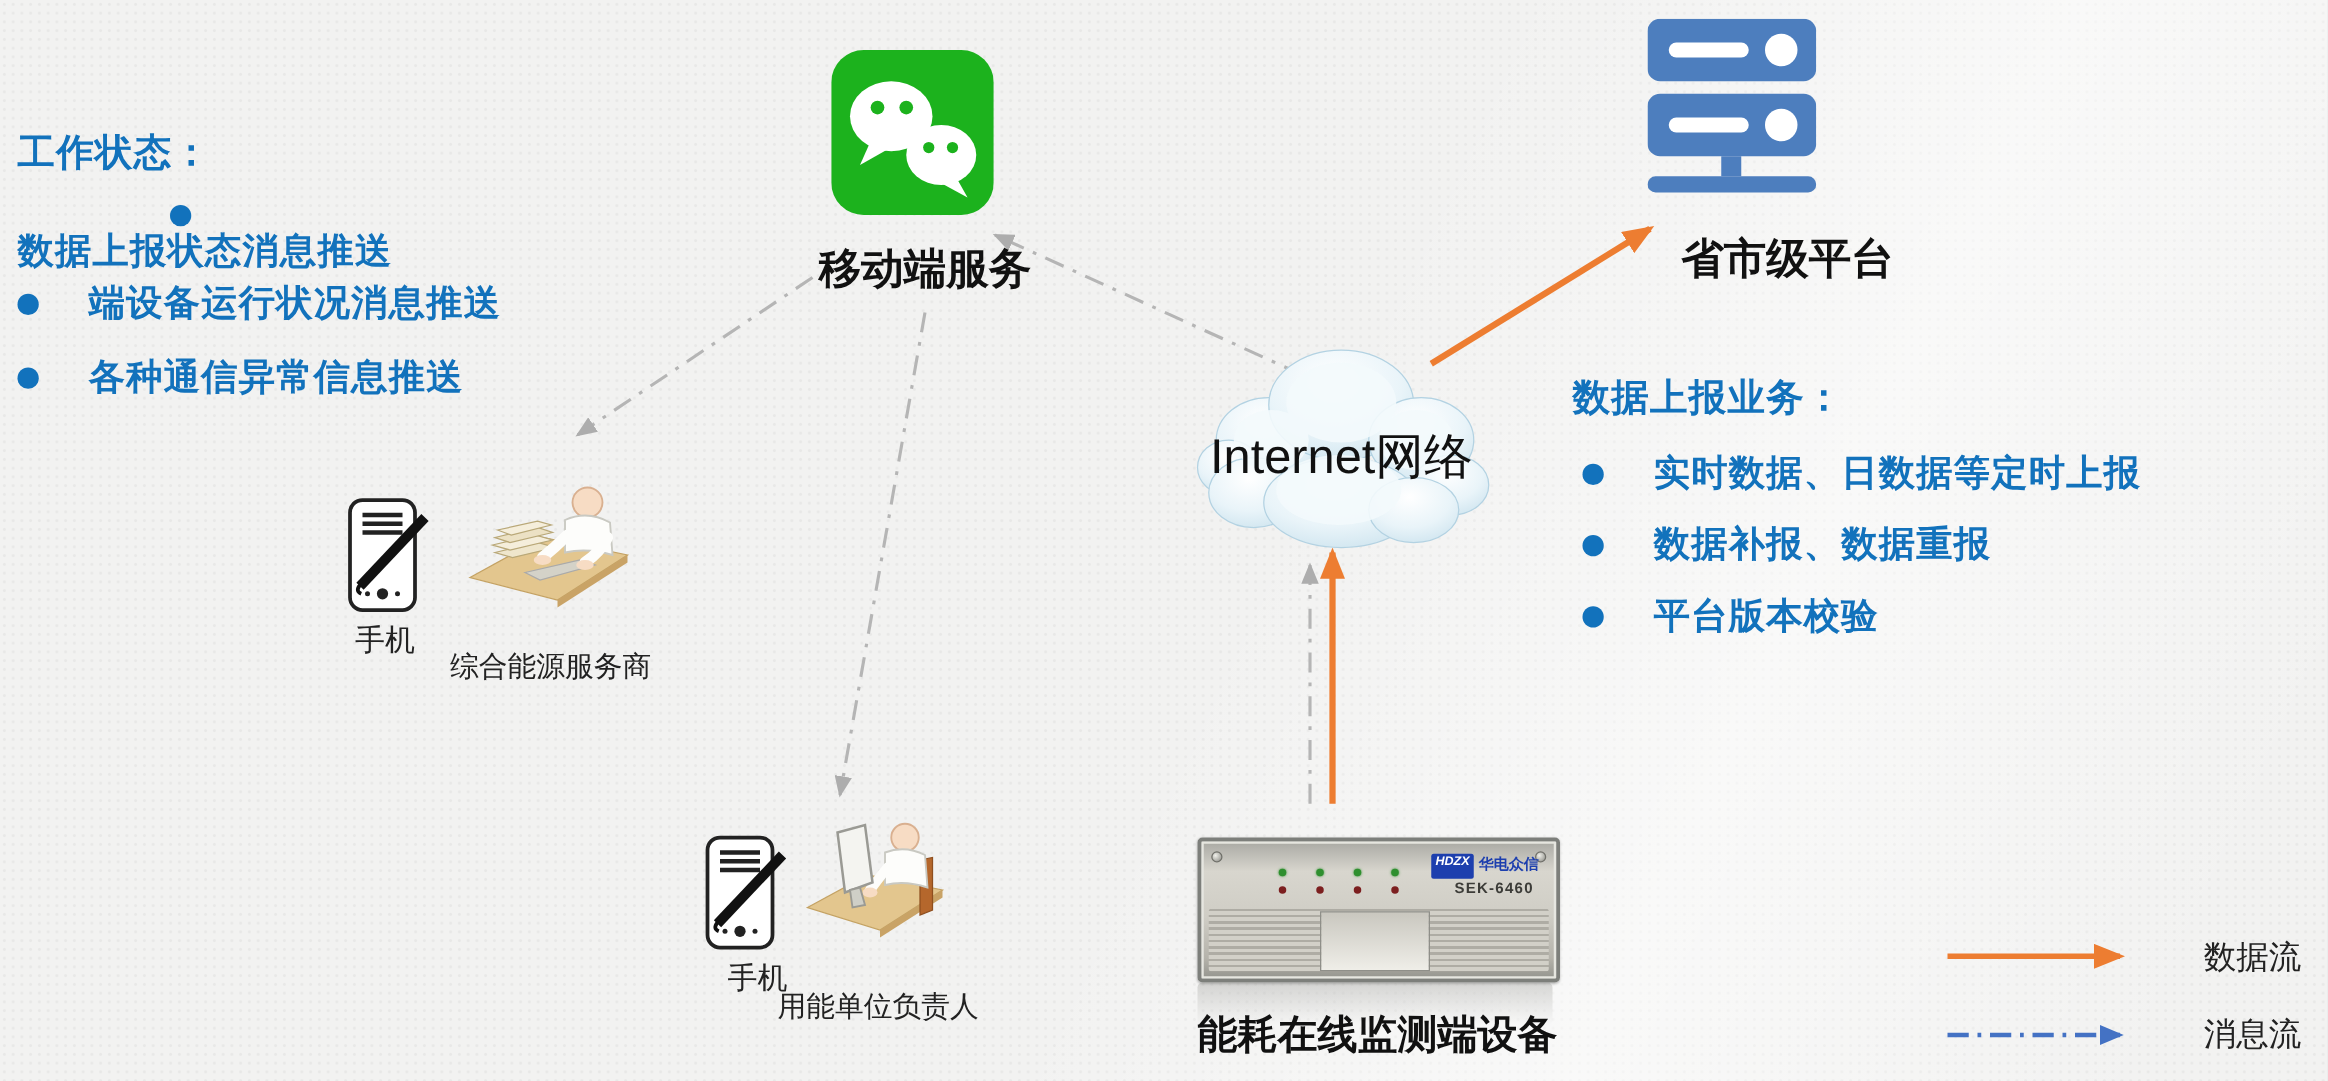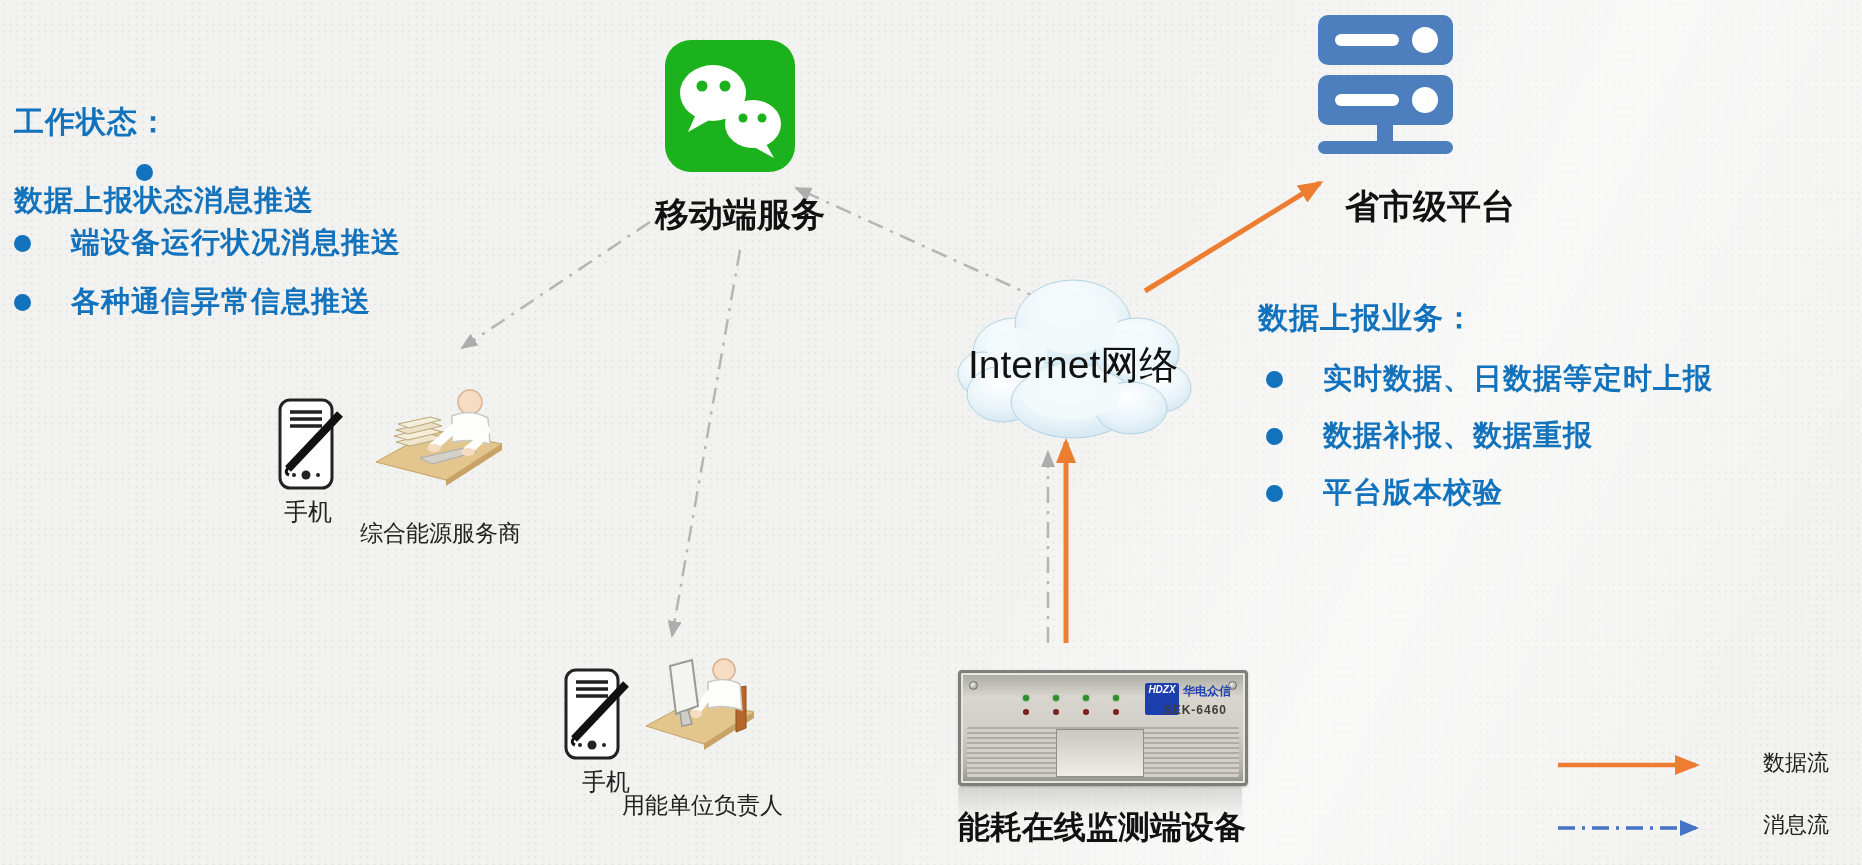--- a/index.html
+++ b/index.html
@@ -22,38 +22,38 @@
   .tb .dot{width:17px;height:17px;border-radius:50%;background:#1272BC;margin-right:40px;flex:0 0 auto;}
   .tb .li span.t{font-size:29px;font-weight:bold;letter-spacing:1px;}
   #work-status{left:14px;top:102px;width:520px;height:230px;}
   #report-business{left:1258px;top:298px;width:560px;height:230px;}
 
   .nodelabel{position:absolute;color:#111;text-align:center;white-space:nowrap;}
   .lbl-big{font-size:34px;font-weight:bold;}
   .lbl-med{font-size:32px;font-weight:bold;}
   .lbl-sm{font-size:23px;font-weight:normal;color:#222;}
   .lbl-cloud{font-size:39px;font-weight:normal;text-align:right;}
-  .lbl-legend{font-size:22px;color:#222;}
+  .lbl-legend{font-size:26px;color:#222;}
 
   .icon-abs{position:absolute;}
 
   
   .device{position:absolute;left:958px;top:670px;width:284px;height:110px;border-radius:4px;
     background:linear-gradient(180deg,#a9a9a3,#d8d6ce 22%,#cfcdc5 55%,#b5b3ab 85%,#94948e);
     border:3px solid #7d7f7b;box-shadow:inset 0 0 0 2px #e6e6e0, 0 1px 2px rgba(0,0,0,0.25);}
   .device .vents{position:absolute;left:6px;right:6px;top:54px;bottom:6px;
     background:repeating-linear-gradient(180deg,#aeaca4 0 2px,#d2d0c8 2px 5px);border-radius:2px;}
   .device .panel{position:absolute;left:95px;top:56px;width:86px;height:46px;
     background:linear-gradient(180deg,#c9c7bf,#efeee8);border:1px solid #8f8f89;}
   .device .screw{position:absolute;width:7px;height:7px;border-radius:50%;
     background:radial-gradient(circle at 35% 35%,#f0f0ea,#8a8a84);border:1px solid #6f6f69;}
   .device .led{position:absolute;width:6px;height:6px;border-radius:50%;}
   .led.g{background:#2f8f2f;box-shadow:0 0 2px #2f8f2f;}
   .led.r{background:#7c1f1f;}
-  .device .logo-chip{position:absolute;right:66px;top:10px;width:34px;height:32px;background:#1d3fae;
+  .device .logo-chip{position:absolute;right:66px;top:10px;width:34px;height:20px;background:#1d3fae;
     color:#fff;font-style:italic;font-weight:bold;font-size:10px;line-height:14px;text-align:center;border-radius:2px;}
   .device .brand{position:absolute;right:14px;top:10px;color:#1d3fae;font-weight:bold;font-size:12px;}
   .device .model{position:absolute;right:18px;top:30px;color:#3c3c38;font-weight:bold;font-size:12px;letter-spacing:1px;}
   .device-reflection{position:absolute;left:958px;top:786px;width:284px;height:34px;border-radius:4px;
     background:linear-gradient(180deg,rgba(150,150,146,0.35),rgba(242,242,241,0));}
 </style>
 </head>
 <body>
 
 <div class="canvas">

